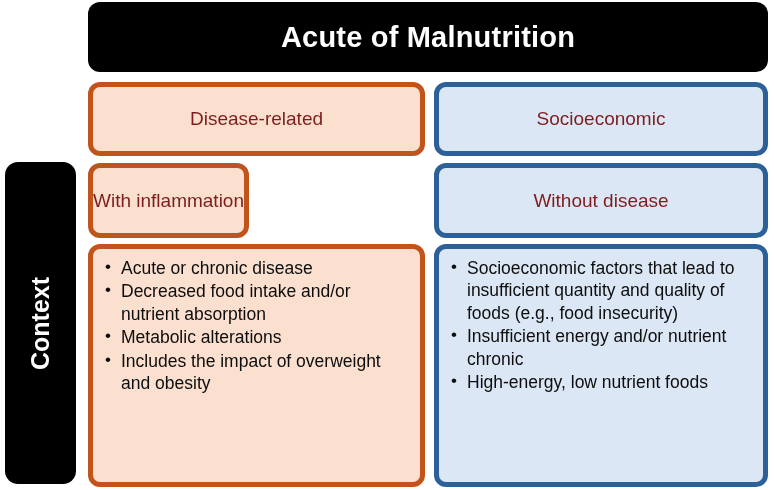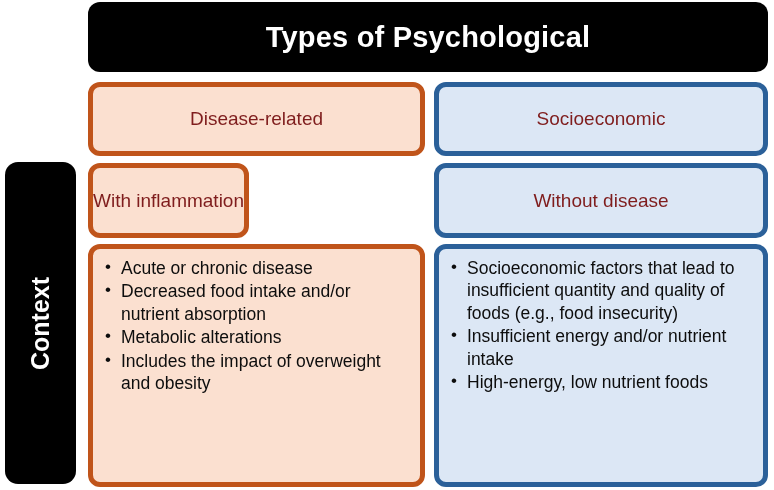--- a/index.html
+++ b/index.html
@@ -132,21 +132,21 @@
     font-size: 17px;
     line-height: 1.28;
   }
 </style>
 </head>
 <body>
 
 <div class="canvas">
 
   <div class="title-banner">
-    <span class="title-text">Types of Psychological</span>
+    <span class="title-text">Acute of Malnutrition</span>
   </div>
 
   <div class="context-bar">
     <span class="context-text">Context</span>
   </div>
 
   <div class="box orange center" id="box-disease-related">
     <span class="box-label">Disease-related</span>
   </div>
 
@@ -168,18 +168,18 @@
     </ul>
   </div>
 
   <div class="box blue center" id="box-without-disease">
     <span class="box-label">Without disease</span>
   </div>
 
   <div class="box blue" id="box-undernutrition-details">
     <ul class="bullets">
       <li>Socioeconomic factors that lead to insufficient  quantity and quality of foods (e.g., food insecurity)</li>
-      <li>Insufficient energy and/or nutrient intake</li>
+      <li>Insufficient energy and/or nutrient chronic</li>
       <li>High-energy, low nutrient foods</li>
     </ul>
   </div>
 
 </div>
 
 </body></html>

